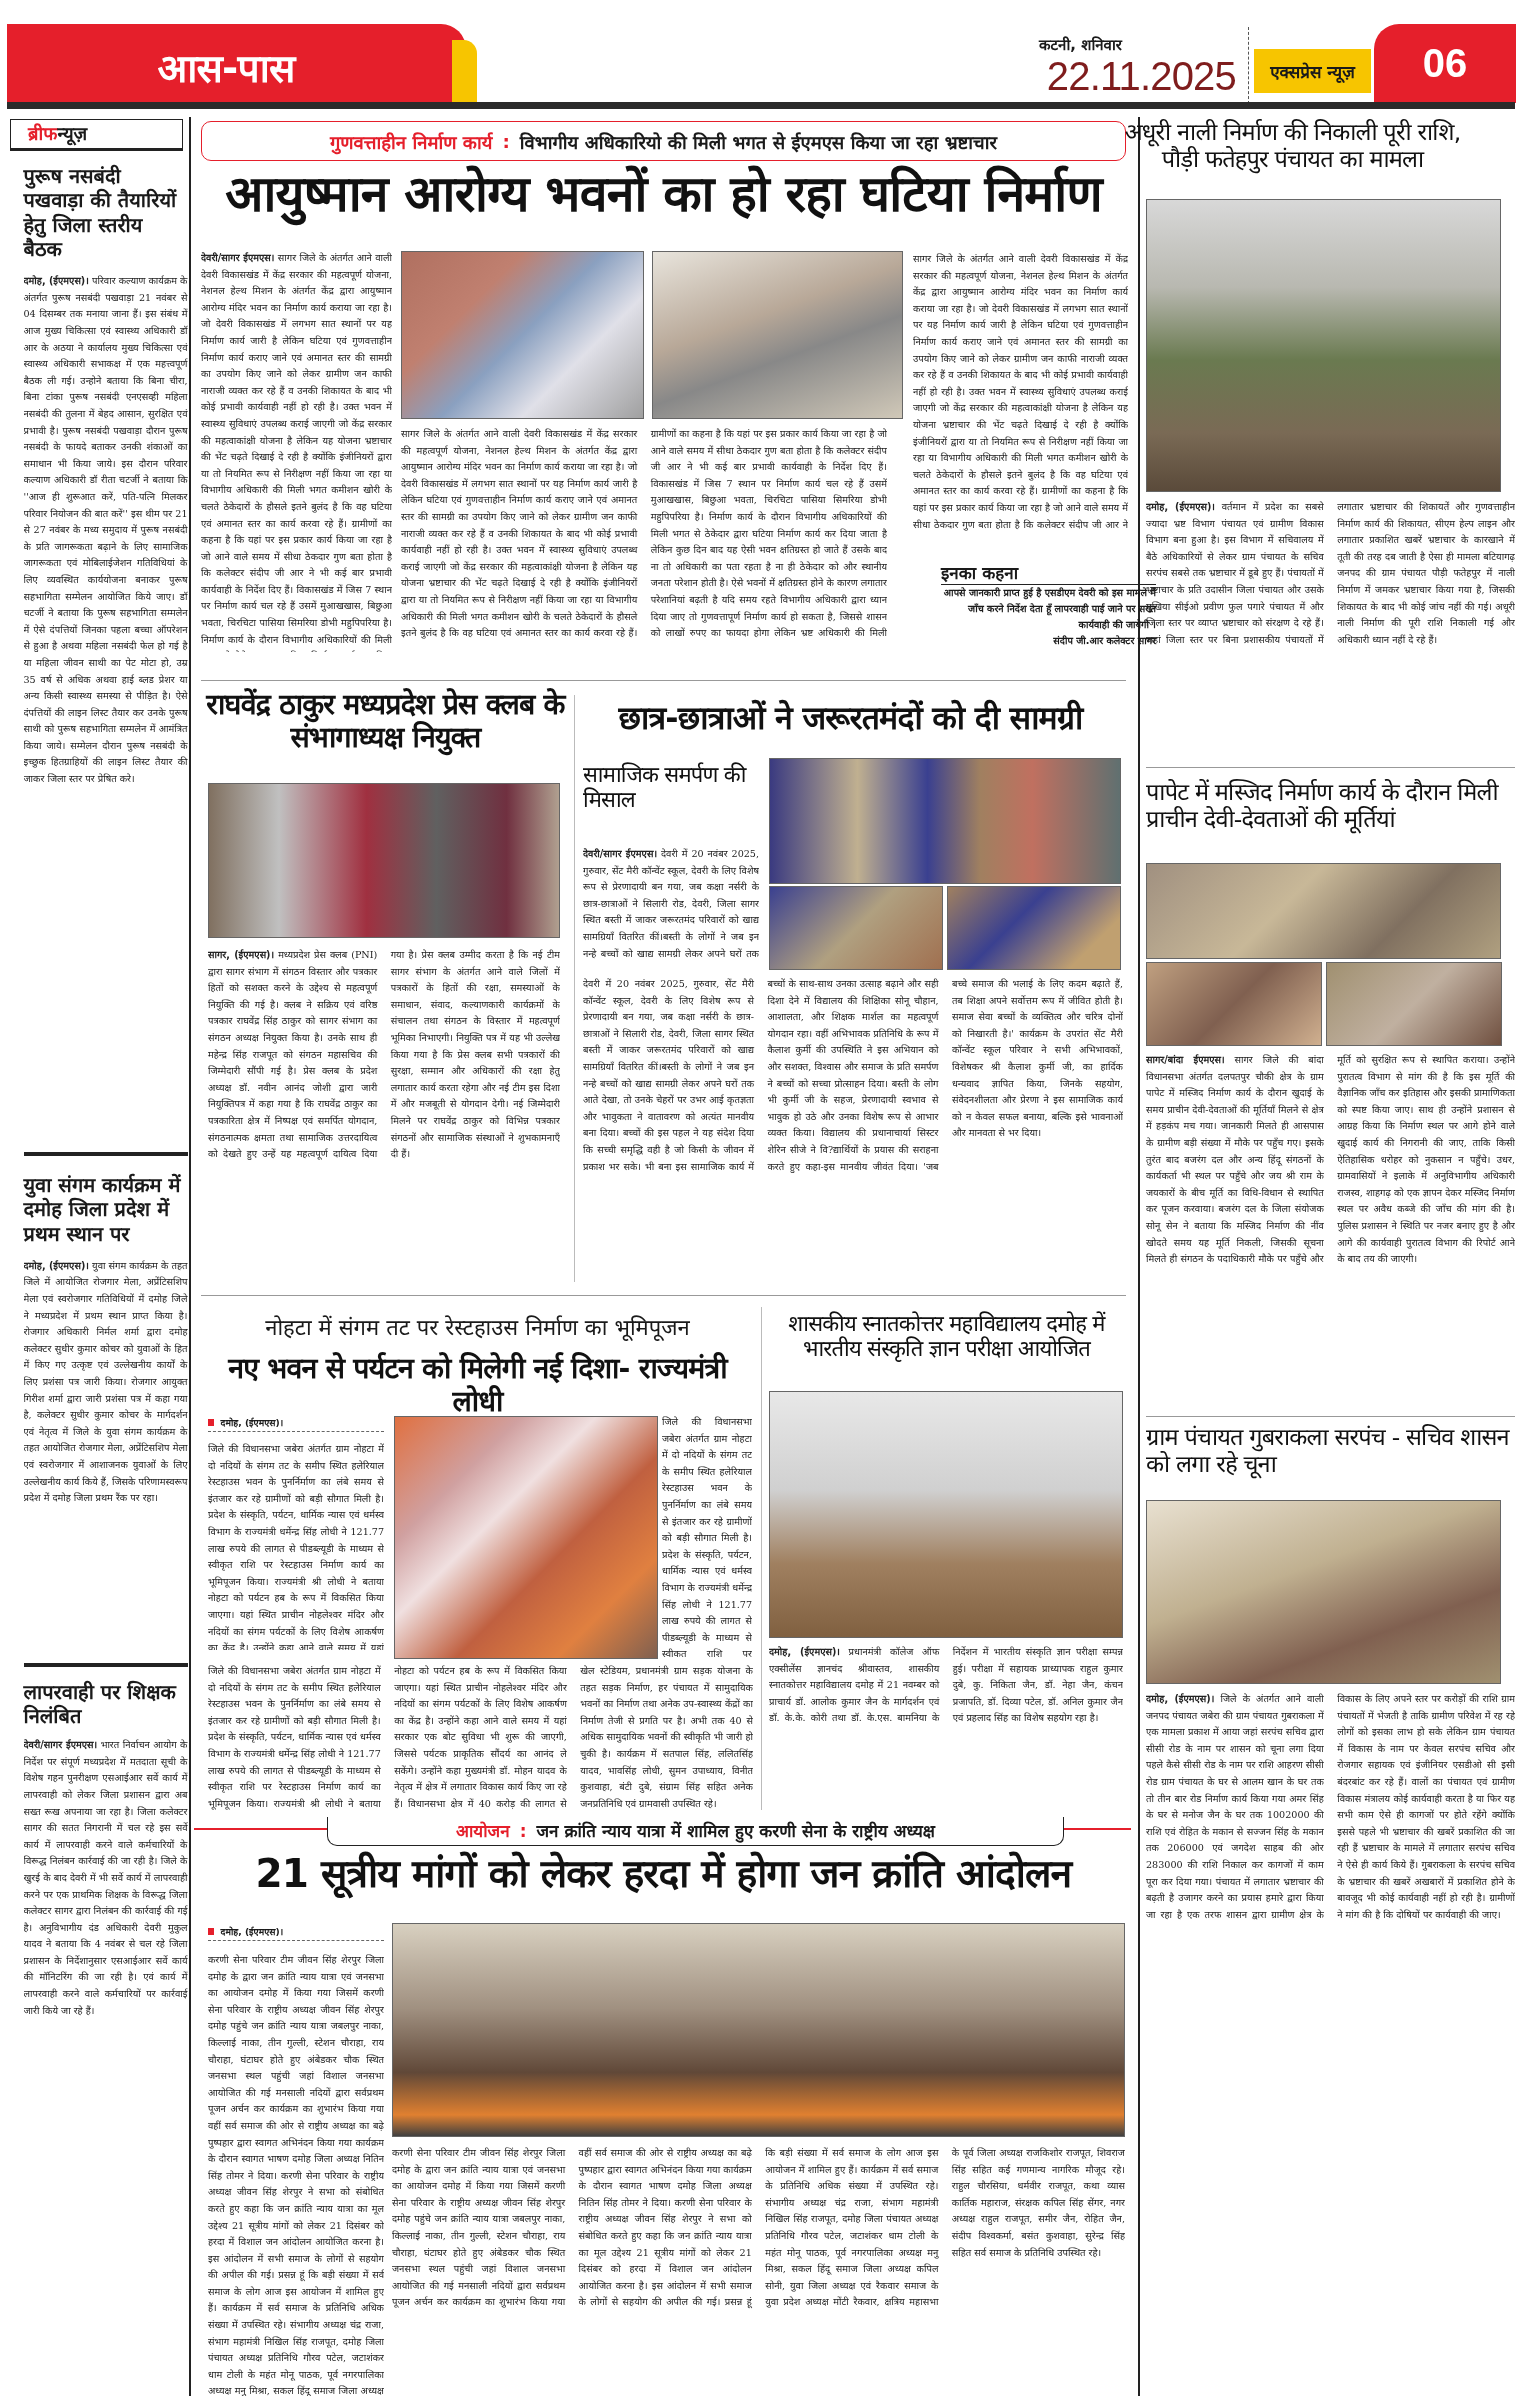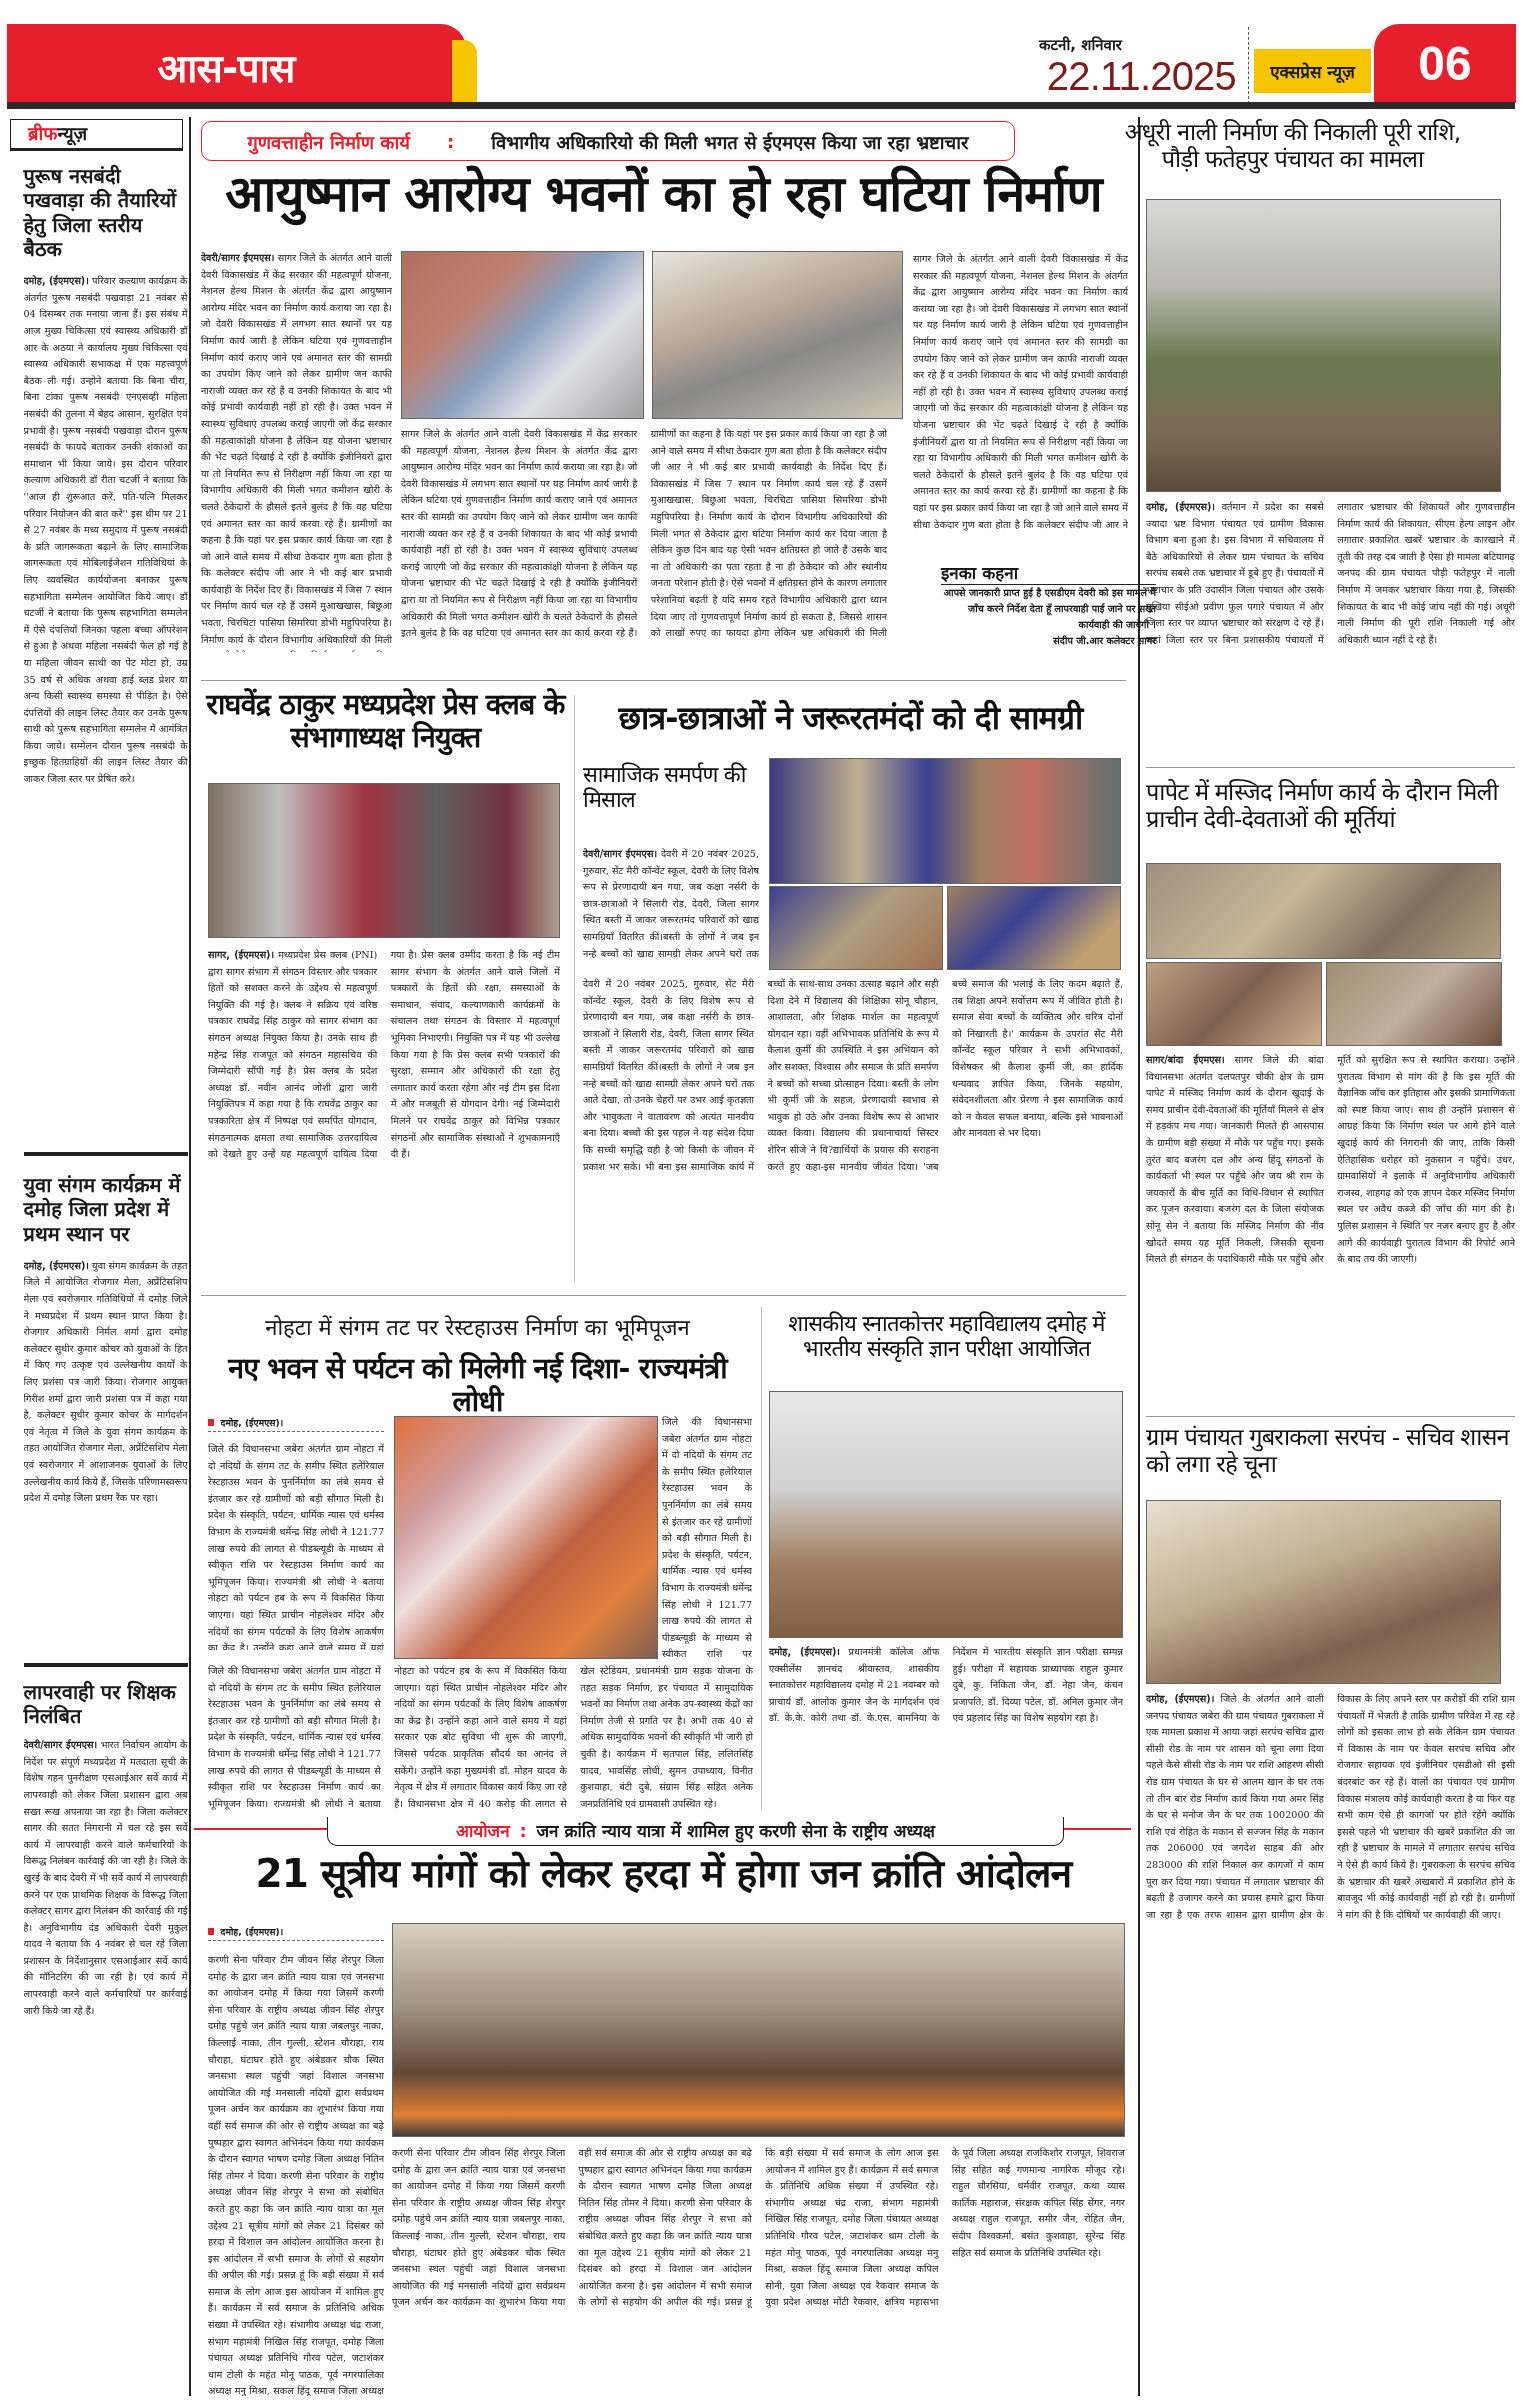--- a/index.html
+++ b/index.html
@@ -7,21 +7,21 @@
   .abs { position: absolute; }
   
   .hdr-red { left: 6.7px; top: 23.5px; width: 459px; height: 79px; background: #e51f2b; border-top-right-radius: 25px; }
   .hdr-yel { left: 452px; top: 40px; width: 25px; height: 62px; background: #f7c500; border-top-right-radius: 13.4px; }
   .hdr-title { left: 50px; top: 40px; width: 352px; text-align: center; color: #fff; font-size: 39px; font-weight: bold; font-family: "DejaVu Sans", sans-serif; letter-spacing: -0.8px; }
   .hdr-bar { left: 6.7px; top: 102px; width: 1508px; height: 6.7px; background: #2a2a2a; }
   .hdr-city { left: 1039px; top: 34px; width: 197px; text-align: left; font-size: 15px; font-weight: bold; }
   .hdr-date { left: 1022px; top: 54px; width: 214px; text-align: right; font-size: 40px; color: #7f1d1d; font-family: "Liberation Sans", sans-serif; letter-spacing: -0.8px; }
   .hdr-dash { left: 1248px; top: 27px; height: 77px; border-left: 1.7px dashed #555; }
   .hdr-brand { left: 1254px; top: 49px; width: 117px; height: 44px; background: #f7c500; font-size: 17px; font-weight: bold; display: flex; align-items: center; justify-content: center; }
-  .hdr-page { left: 1374px; top: 23.5px; width: 142px; height: 79px; background: #e51f2b; border-top-left-radius: 25px; color: #fff; font-size: 48px; font-weight: bold; display: flex; align-items: center; justify-content: center; font-family: "Liberation Sans", sans-serif; }
+  .hdr-page { left: 1374px; top: 23.5px; width: 142px; height: 79px; background: #e51f2b; border-top-left-radius: 25px; color: #fff; font-size: 40px; font-weight: bold; display: flex; align-items: center; justify-content: center; font-family: "Liberation Sans", sans-serif; }
 
   .vline { border-left: 2.5px solid #222; }
   .hline { border-top: 0.8px solid #999; }
   .thick { border-top: 4.2px solid #222; }
 
   .body-txt { font-size: 9.6px; line-height: 16.6px; text-align: justify; color: #222; font-family: "DejaVu Serif", serif; overflow: hidden; }
   .body-txt b { font-family: "DejaVu Sans", sans-serif; }
   .cols2 { column-count: 2; column-gap: 13.4px; }
   .cols3 { column-count: 3; column-gap: 13.4px; }
   .cols4 { column-count: 4; column-gap: 13.4px; }
@@ -85,21 +85,21 @@
 <div class="abs thick" style="left:23.5px; top:1663px; width:164px;"></div>
 
 <div class="abs" style="left:23.5px; top:1680px; width:164px;">
   <div class="side-head">लापरवाही पर शिक्षक निलंबित</div>
   <div class="body-txt" style="margin-top:8.4px; height:654px;">
     <b>देवरी/सागर ईएमएस।</b>
     <span>भारत निर्वाचन आयोग के निर्देश पर संपूर्ण मध्यप्रदेश में मतदाता सूची के विशेष गहन पुनरीक्षण एसआईआर सर्वे कार्य में लापरवाही को लेकर जिला प्रशासन द्वारा अब सख्त रूख अपनाया जा रहा है। जिला कलेक्टर सागर की सतत निगरानी में चल रहे इस सर्वे कार्य में लापरवाही करने वाले कर्मचारियों के विरूद्ध निलंबन कार्रवाई की जा रही है। जिले के खुरई के बाद देवरी में भी सर्वे कार्य में लापरवाही करने पर एक प्राथमिक शिक्षक के विरूद्ध जिला कलेक्टर सागर द्वारा निलंबन की कार्रवाई की गई है। अनुविभागीय दंड अधिकारी देवरी मुकुल यादव ने बताया कि 4 नवंबर से चल रहे जिला प्रशासन के निर्देशानुसार एसआईआर सर्वे कार्य की मॉनिटरिंग की जा रही है। एवं कार्य में लापरवाही करने वाले कर्मचारियों पर कार्रवाई जारी किये जा रहे हैं।</span>
   </div>
 </div>
 
-<div class="abs kicker-box" style="left:201px; top:121px; width:814px; height:40px;gap:27px;">
+<div class="abs kicker-box" style="left:201px; top:121px; width:925px; height:40px;">
   <span class="kicker-red">गुणवत्ताहीन निर्माण कार्य</span>
   <span class="kicker-sep">:</span>
   <span>विभागीय अधिकारियो की मिली भगत से ईएमएस किया जा रहा भ्रष्टाचार</span>
 </div>
 <div class="abs h-big" style="left:201px; top:166px; width:925px; font-size:50px; text-align:center;">आयुष्मान आरोग्य भवनों का हो रहा घटिया निर्माण</div>
 
 <div class="abs body-txt" style="left:201px; top:250px; width:191px; height:402px;">
   <b>देवरी/सागर ईएमएस।</b>
   <span>सागर जिले के अंतर्गत आने वाली देवरी विकासखंड में केंद्र सरकार की महत्वपूर्ण योजना, नेशनल हेल्थ मिशन के अंतर्गत केंद्र द्वारा आयुष्मान आरोग्य मंदिर भवन का निर्माण कार्य कराया जा रहा है। जो देवरी विकासखंड में लगभग सात स्थानों पर यह निर्माण कार्य जारी है लेकिन घटिया एवं गुणवत्ताहीन निर्माण कार्य कराए जाने एवं अमानत स्तर की सामग्री का उपयोग किए जाने को लेकर ग्रामीण जन काफी नाराजी व्यक्त कर रहे हैं व उनकी शिकायत के बाद भी कोई प्रभावी कार्यवाही नहीं हो रही है। उक्त भवन में स्वास्थ्य सुविधाएं उपलब्ध कराई जाएगी जो केंद्र सरकार की महत्वाकांक्षी योजना है लेकिन यह योजना भ्रष्टाचार की भेंट चढ़ते दिखाई दे रही है क्योंकि इंजीनियरों द्वारा या तो नियमित रूप से निरीक्षण नहीं किया जा रहा या विभागीय अधिकारी की मिली भगत कमीशन खोरी के चलते ठेकेदारों के हौसले इतने बुलंद है कि वह घटिया एवं अमानत स्तर का कार्य करवा रहे हैं। ग्रामीणों का कहना है कि यहां पर इस प्रकार कार्य किया जा रहा है जो आने वाले समय में सीधा ठेकदार गुण बता होता है कि कलेक्टर संदीप जी आर ने भी कई बार प्रभावी कार्यवाही के निर्देश दिए हैं। विकासखंड में जिस 7 स्थान पर निर्माण कार्य चल रहे हैं उसमें मुआखखास, बिछुआ भवता, चिरचिटा पासिया सिमरिया डोभी महुपिपरिया है। निर्माण कार्य के दौरान विभागीय अधिकारियों की मिली भगत से ठेकेदार द्वारा घटिया निर्माण कार्य कर दिया जाता है लेकिन कुछ दिन बाद यह ऐसी भवन क्षतिग्रस्त हो जाते हैं उसके बाद ना तो अधिकारी का पता रहता है ना ही ठेकेदार को और स्थानीय जनता परेशान होती है। ऐसे भवनों में क्षतिग्रस्त होने के कारण लगातार परेशानियां बढ़ती है यदि समय रहते विभागीय अधिकारी द्वारा ध्यान दिया जाए तो गुणवत्तापूर्ण निर्माण कार्य हो सकता है, जिससे शासन को लाखों रुपए का फायदा होगा लेकिन भ्रष्ट अधिकारी की मिली भगत से घटिया निर्माण कार्य होने के चलते शासन को लाखों करोड़ों रुपए की क्षति होती है। निर्माण के दौरान हो रही घटिया सामग्री के उपयोग को लेकर विभाग के अधिकारी मौन धारण किए हुए हैं। वह किसी भी प्रकार की जांच एवं प्रभावी कार्यवाही नहीं कर रहे हैं। बीएमओ द्वारा उक्त मामले में शिकायत नहीं पहुंचे तो फिर भी सीएमएचओ एवं संबंधित विभाग के अधिकारी भी हाथ पर हाथ रखे हुए बैठे हैं। ग्रामीणों ने मांग की है कि उक्त निर्माण कार्य की विभागीय इंजीनियर से अलग टीम बनाकर जांच करवाई जाए एवं घटिया एवं गुणवत्ताहीन निर्माण कार्य को तत्काल रोका जाए एवं कमीशनखोर अधिकारियों पर तत्काल कार्रवाई है।</span>
 </div>

